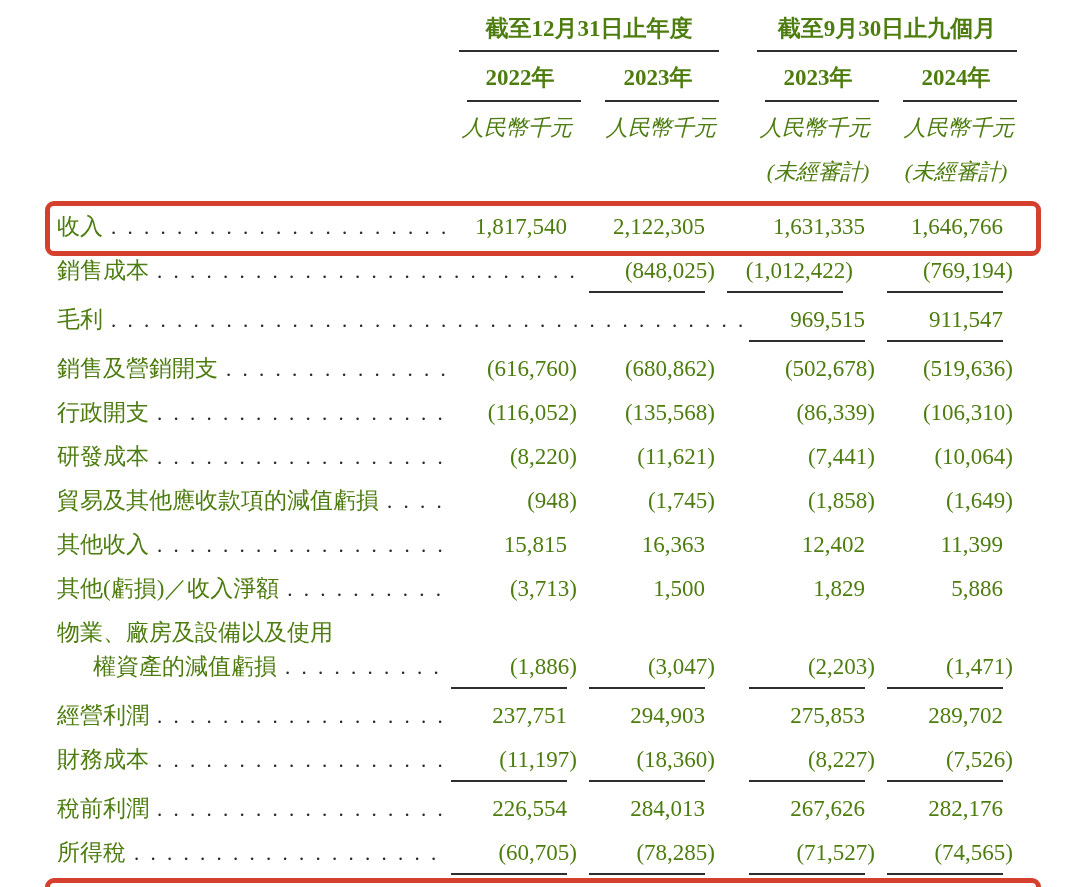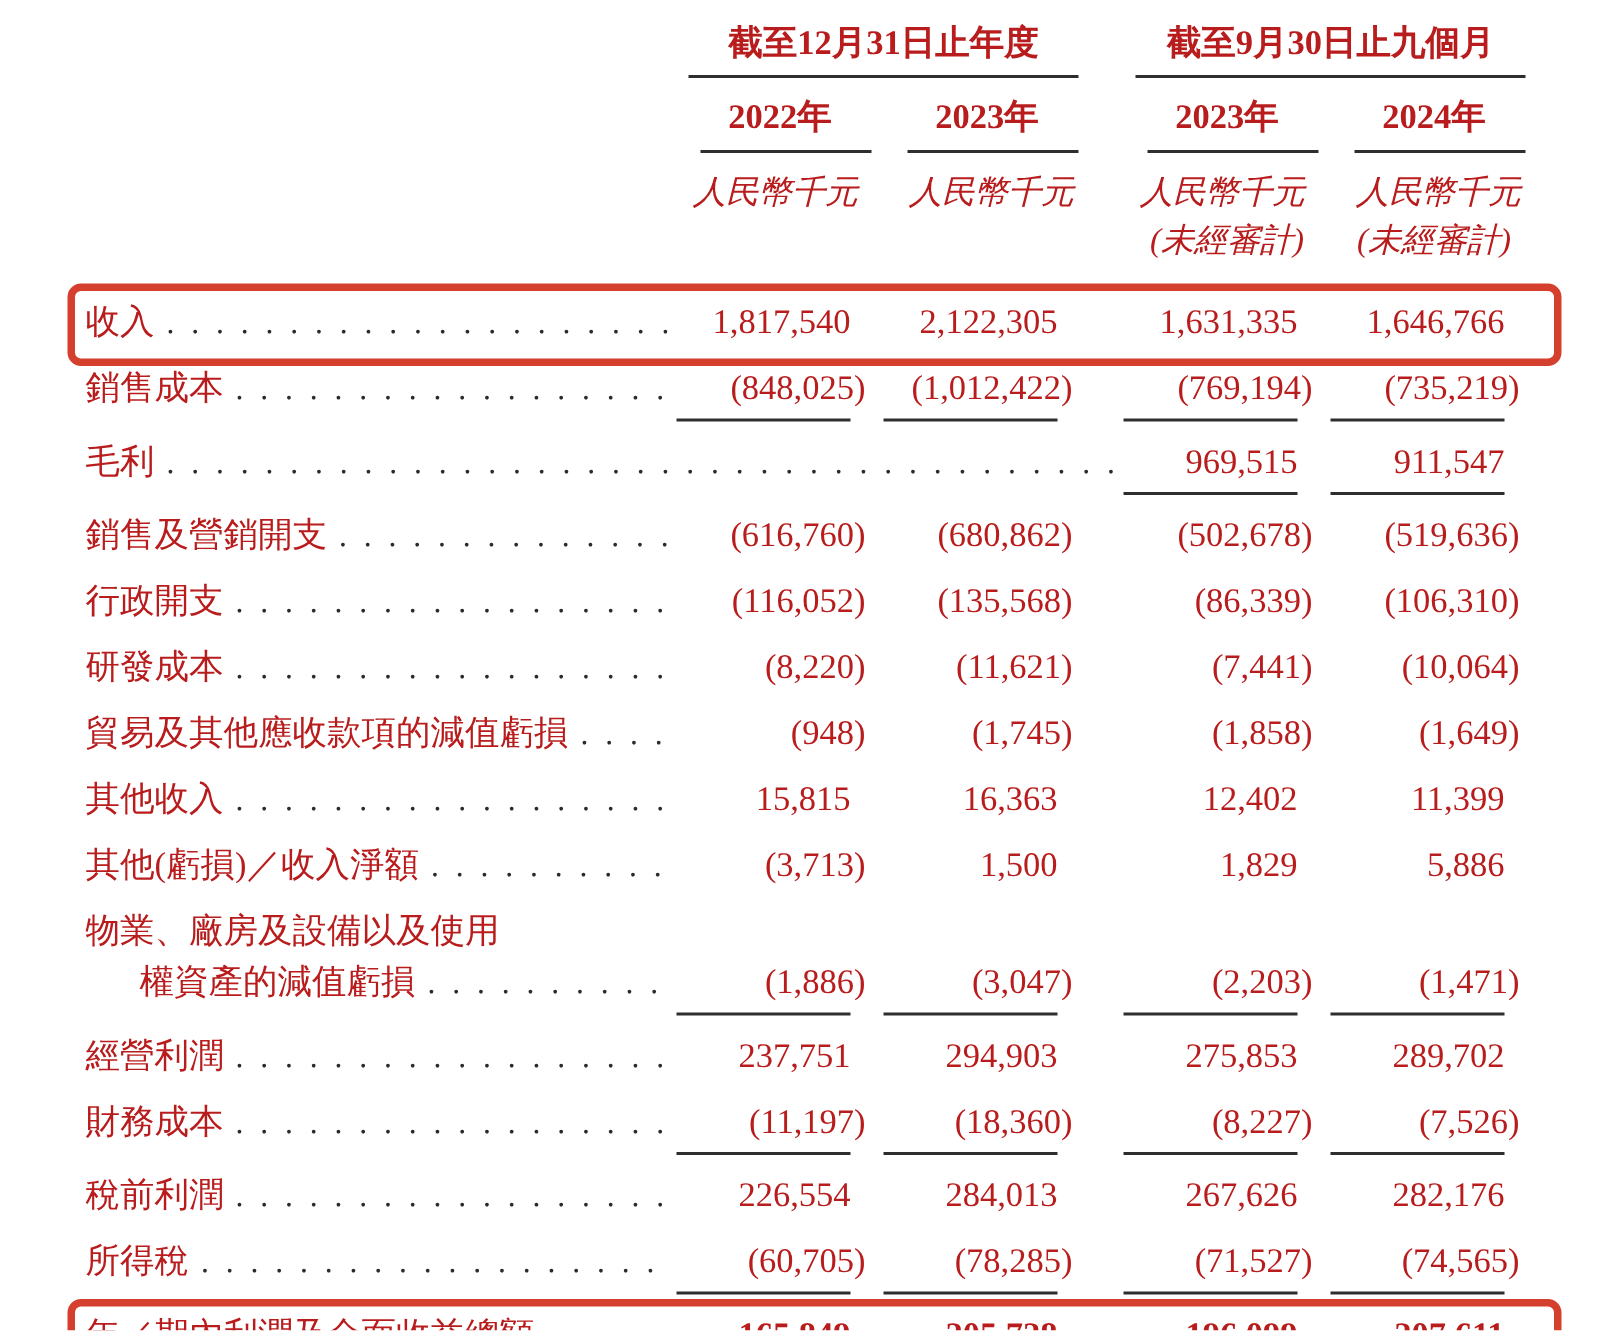--- a/index.html
+++ b/index.html
@@ -2,37 +2,37 @@
 <html><head>
 <meta charset="utf-8">
 <style>
   html,body { margin:0; padding:0; background:#ffffff; }
   .page {
     position:relative;
     width:1080px; height:887px;
     background:#ffffff;
     overflow:hidden;
     font-family:"Liberation Serif","DejaVu Serif",serif;
-    color:#b91c1c;
+    color:#4d7c0f;
     box-sizing:border-box;
     padding:14px 55px 0 57px;
   }
   
   .hdr { display:flex; }
   .hdr-spacer { flex:1; }
   .grp { width:276px; display:flex; flex-direction:column; }
   .grp2 { margin-left:22px; }
   .grp-title { text-align:center; font-weight:700; font-size:23px; line-height:30px; white-space:nowrap; }
   .grp-rule { height:2px; background:#2e2e2e; margin:6px 8px 0 8px; }
   .yrow { display:flex; margin-top:12px; }
   .ycell { width:138px; text-align:center; font-weight:700; font-size:23px; line-height:28px; }
   .yrule { height:2px; background:#2e2e2e; width:114px; margin:8px 8px 0 16px; }
   .urow { display:flex; margin-top:12px;gap:12px; }
   .ucell { width:138px; text-align:center; font-style:italic; font-size:22px; line-height:28px; white-space:nowrap; }
-  .narow { display:flex; margin-top:4px;justify-content:flex-end; }
+  .narow { display:flex; margin-top:16px;justify-content:flex-end; }
   
   .tbody { margin-top:26px; }
   .row { display:flex; align-items:baseline; margin-bottom:7px; }
   .lbl { font-size:23px; line-height:30px; white-space:nowrap; }
   .row.bold .lbl { font-weight:400; }
   .indent { padding-left:36px; }
   .leader { flex:1; overflow:hidden; white-space:nowrap; margin:0 6px 0 8px; font-size:21px; color:#2a2a2a; }
   .leader::after { content:". . . . . . . . . . . . . . . . . . . . . . . . . . . . . . . . . . . . . . . . . . . . . . . . . ."; letter-spacing:3px; }
   .cell { width:138px; display:flex; }
   .gut { margin-left:22px; }
@@ -144,25 +144,20 @@
       <span class="cell">
           <span class="u">
             <span class="num neg">(1,012,422)</span>
           </span>
         </span>
       <span class="cell gut">
           <span class="u">
             <span class="num neg">(769,194)</span>
           </span>
         </span>
-      <span class="cell">
-          <span class="u">
-            <span class="num neg">(735,219)</span>
-          </span>
-        </span>
     </div>
 
     <div class="row bold und">
       <span class="lbl">毛利</span>
       <span class="leader"></span>
       <span class="cell">
           <span class="u">
             <span class="num">969,515</span>
           </span>
         </span>

